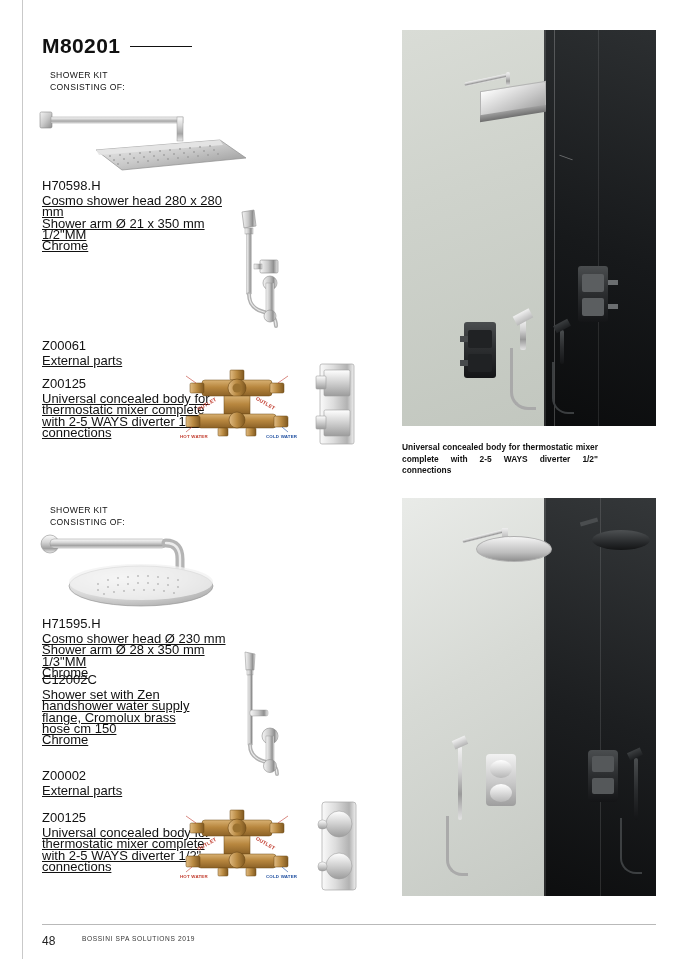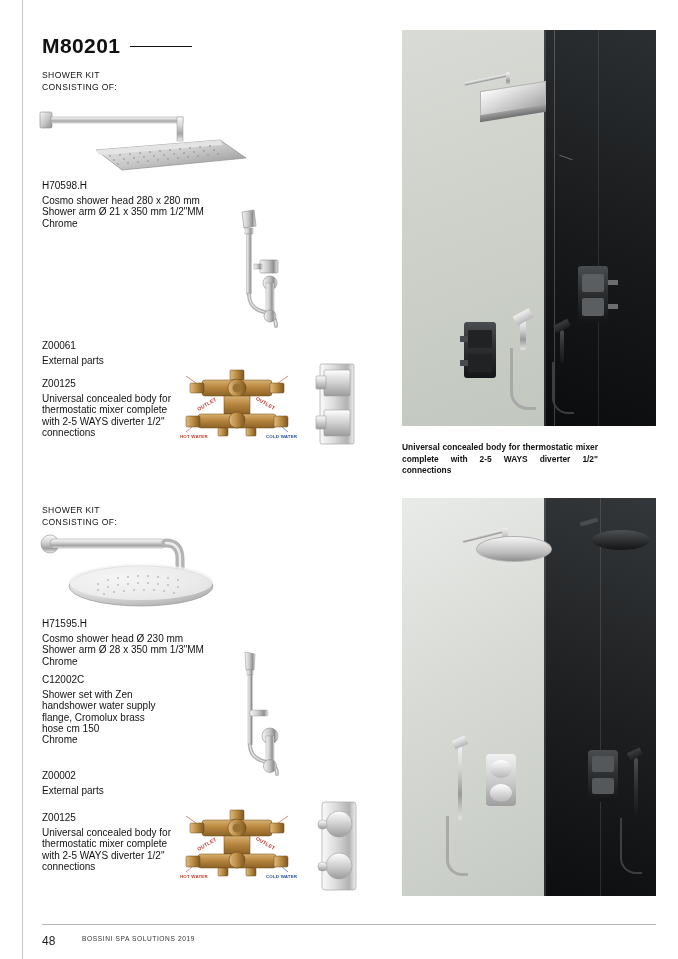--- a/index.html
+++ b/index.html
@@ -44,32 +44,33 @@
   .sku-head .rule {
     width: 62px; height: 1px;
     background: #111;
   }
   .kit-title {
     position: absolute;
     font-size: 8.6px;
     letter-spacing: .35px;
     line-height: 11.5px;
     color: #111;
+    margin-left: 8px;
   }
 
   
   .spec {
     position: absolute;
     width: 185px;
-    font-size: 10px;
+    font-size: 13px;
     line-height: 11.2px;
     color: #111;
   }
   .spec .ref { margin-bottom: 4px; }
-  .spec .desc { white-space: pre-line; }
+  .spec .desc { white-space: pre-line; text-decoration: underline; }
 
   
   .photo-caption {
     position: absolute;
     width: 185px;
     font-size: 8.4px;
     line-height: 11.6px;
     font-weight: bold;
     color: #111;
     text-align: justify;

